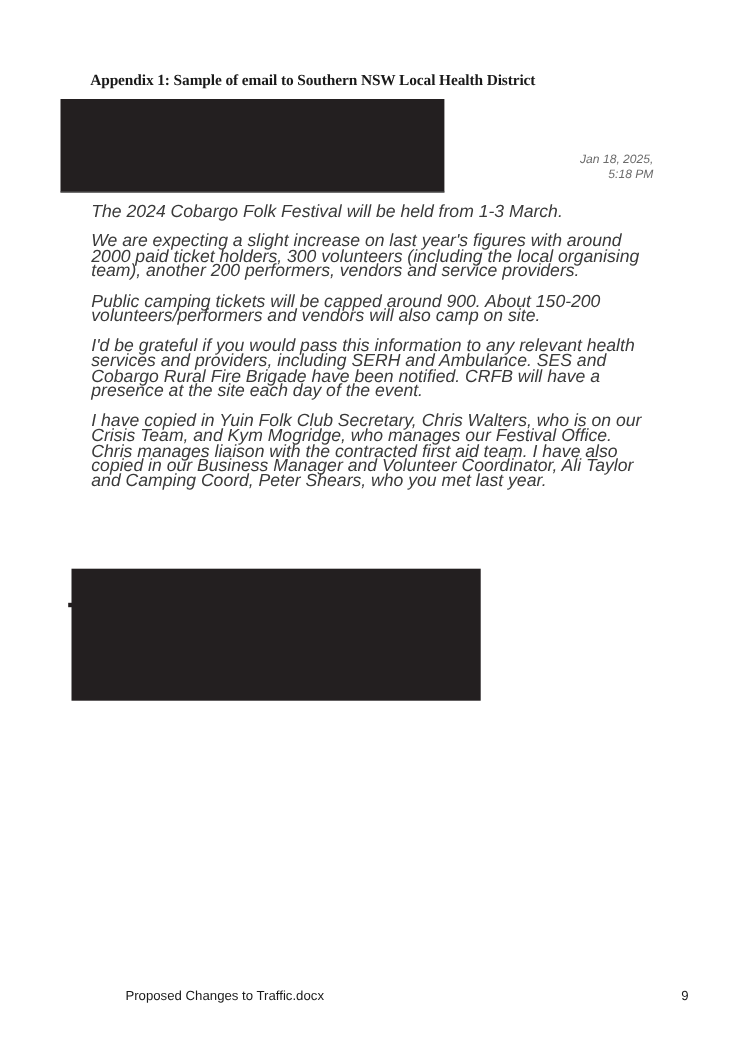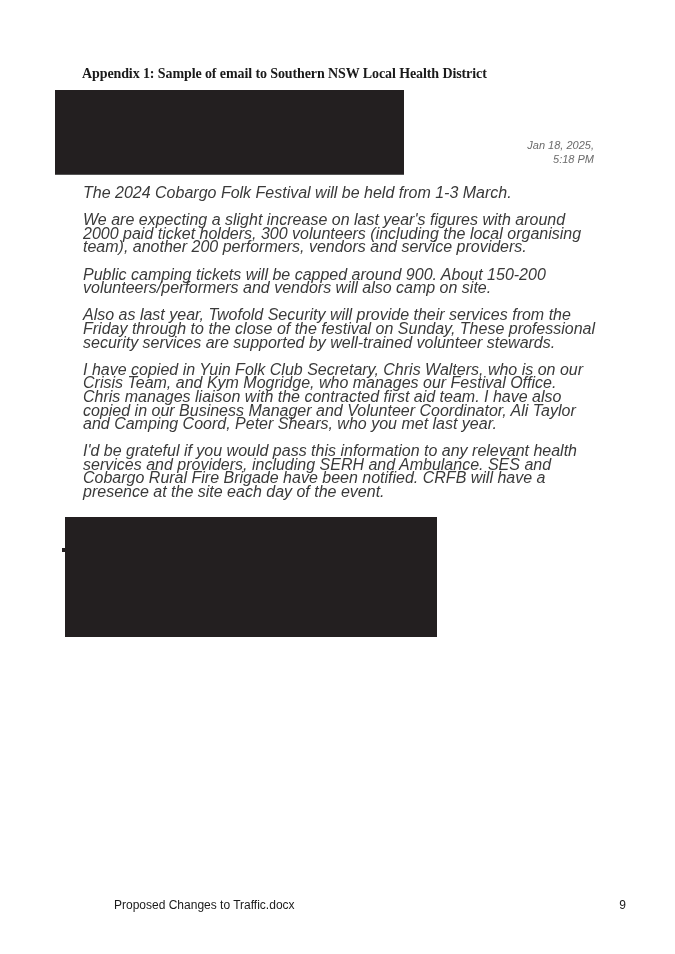--- a/index.html
+++ b/index.html
@@ -39,23 +39,22 @@
 
 <div class="email-date">
   <div>Jan 18, 2025,</div>
   <div>5:18 PM</div>
 </div>
 
 <div class="email-body">
   <p>The 2024 Cobargo Folk Festival will be held from 1-3 March.</p>
   <p>We are expecting a slight increase on last year's figures with around 2000 paid ticket holders, 300 volunteers (including the local organising team), another 200 performers, vendors and service providers.</p>
   <p>Public camping tickets will be capped around 900. About 150-200 volunteers/performers and vendors will also camp on site.</p>
-  <p>Also as last year, Twofold Security will provide their services from the Friday through to the close of the festival on Sunday, These professional security services are supported by well-trained volunteer stewards.</p>
+  <p>I'd be grateful if you would pass this information to any relevant health services and providers, including SERH and Ambulance. SES and Cobargo Rural Fire Brigade have been notified. CRFB will have a presence at the site each day of the event.</p>
   <p>I have copied in Yuin Folk Club Secretary, Chris Walters, who is on our Crisis Team, and Kym Mogridge, who manages our Festival Office. Chris manages liaison with the contracted first aid team. I have also copied in our Business Manager and Volunteer Coordinator, Ali Taylor and Camping Coord, Peter Shears, who you met last year.</p>
-  <p>I'd be grateful if you would pass this information to any relevant health services and providers, including SERH and Ambulance. SES and Cobargo Rural Fire Brigade have been notified. CRFB will have a presence at the site each day of the event.</p>
 </div>
 
 <div class="stray-mark"></div>
 <div class="redact redact-bottom"></div>
 
 <div class="footer">
   <span>Proposed Changes to Traffic.docx</span>
   <span>9</span>
 </div>
 

